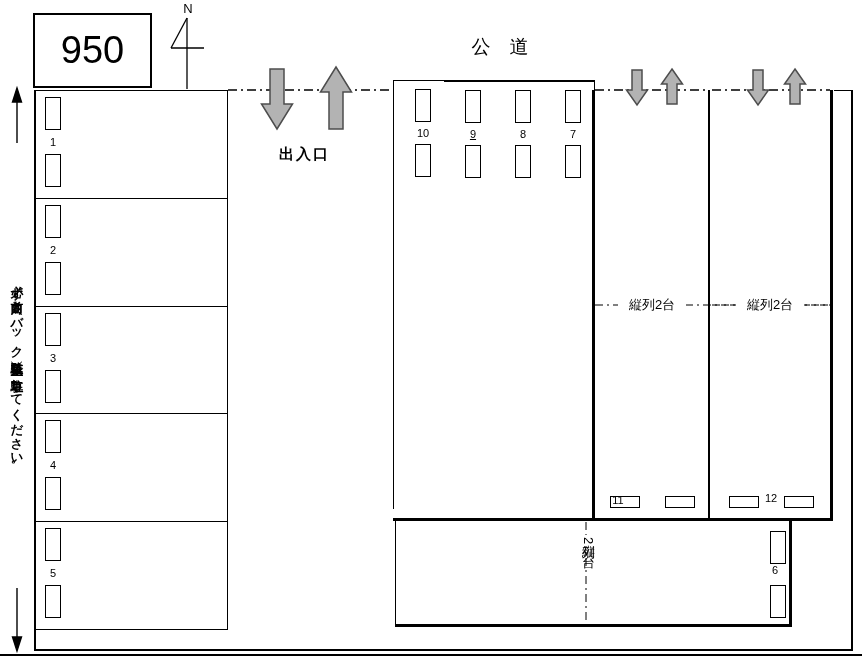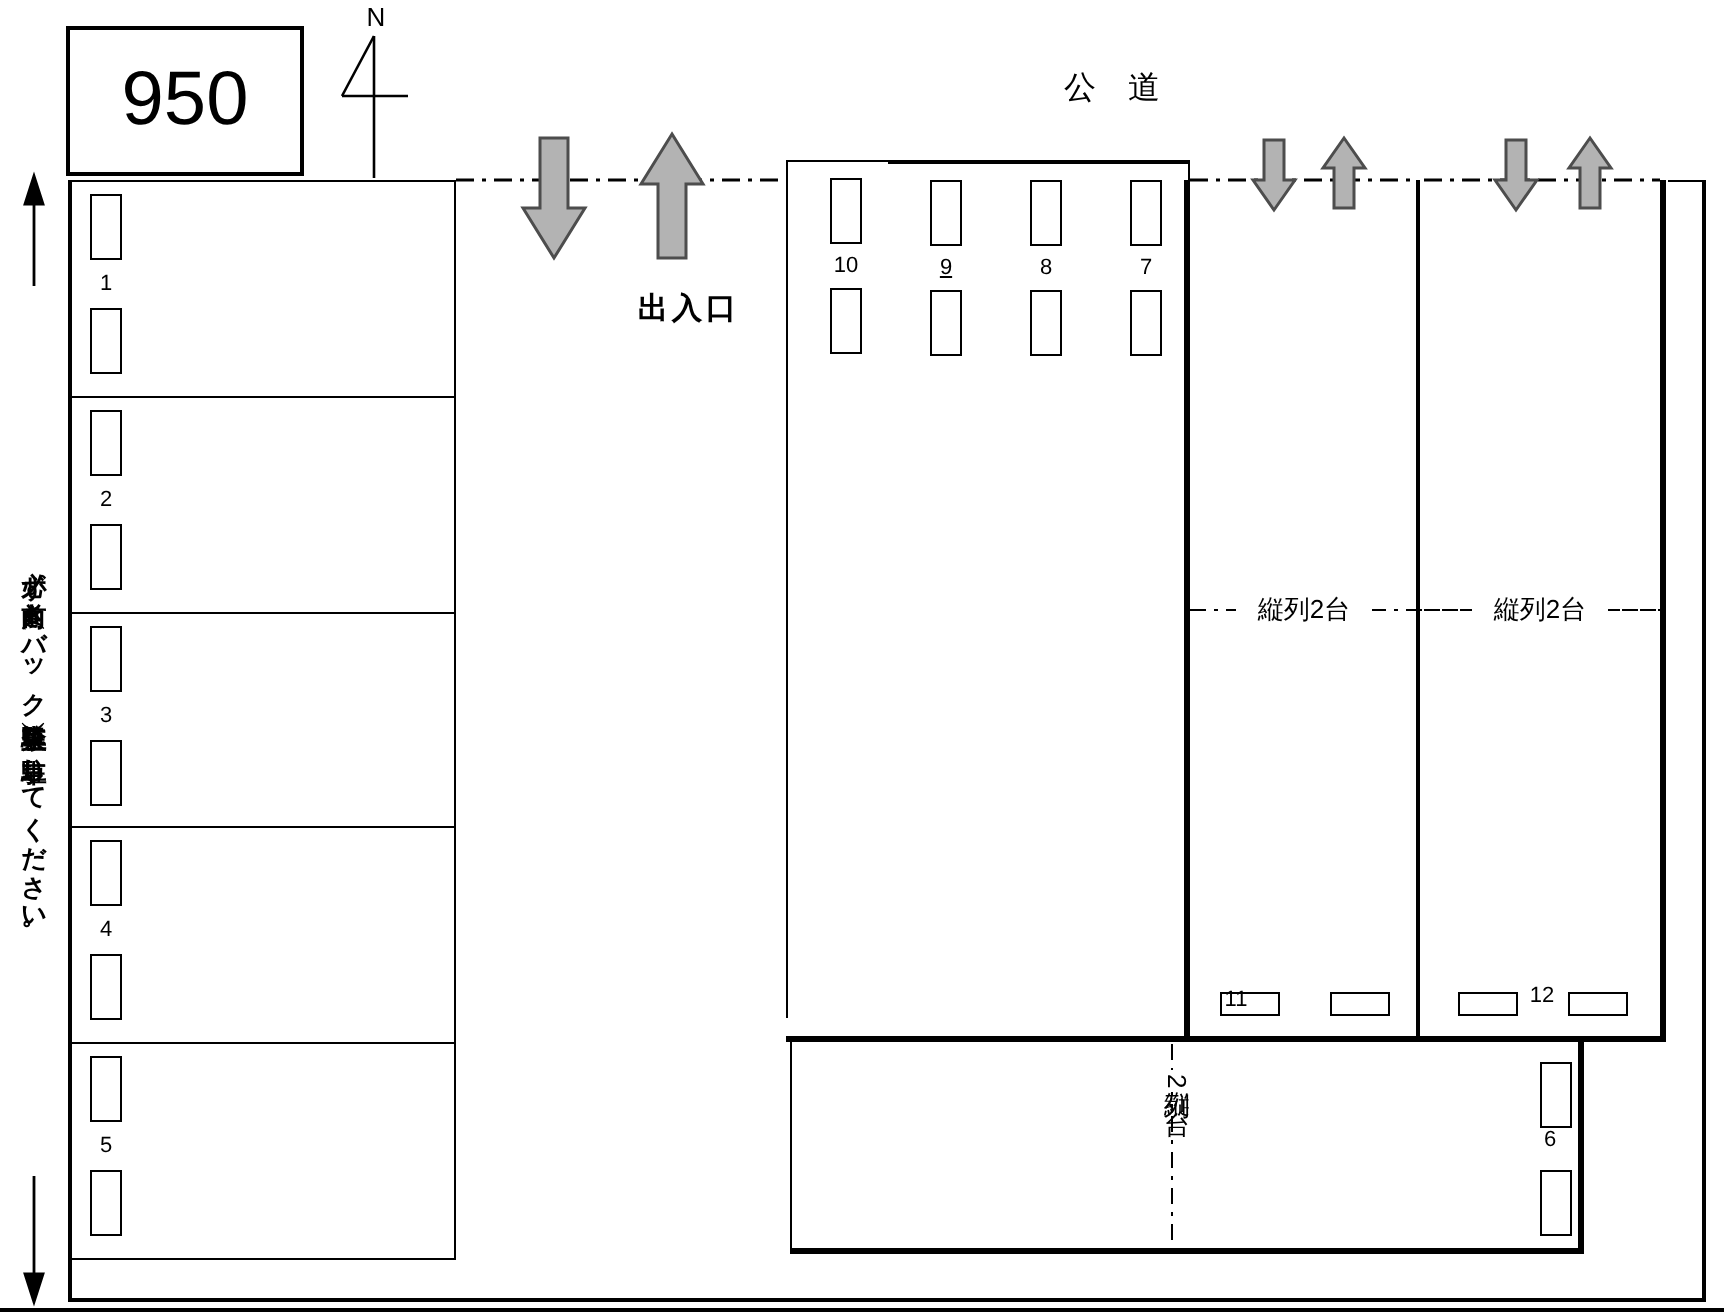--- a/index.html
+++ b/index.html
@@ -8,22 +8,22 @@
     font-family:"Liberation Sans","DejaVu Sans",sans-serif;color:#000;overflow:hidden;
   }
   .abs{position:absolute;box-sizing:border-box;}
   
   #outer{left:34px;top:90px;width:819px;height:561px;
     border-left:2px solid #000;border-right:2px solid #000;border-bottom:2px solid #000;}
   
   #lotbox{left:33px;top:13px;width:119px;height:75px;border:2px solid #000;
     display:flex;align-items:center;justify-content:center;font-size:38px;}
   #north-label{left:179px;top:1px;width:18px;font-size:13px;text-align:center;}
-  #road-label{left:420px;top:34px;width:160px;text-align:right;font-size:16px;}
-  #entrance-label{left:279px;top:145px;font-size:15px;font-weight:bold;letter-spacing:2px;margin-left:40px;}
+  #road-label{left:420px;top:34px;width:160px;text-align:center;font-size:19px;}
+  #entrance-label{left:279px;top:145px;font-size:15px;font-weight:bold;letter-spacing:2px;}
   
   #left-box{left:34px;top:90px;width:194px;height:540px;border:1px solid #000;
     display:flex;flex-direction:column;}
   
   #middle-box{left:393px;top:80px;width:202px;height:429px;border:1px solid #000;border-bottom:none;
     display:flex;flex-direction:row;}
   .srow{flex:1;position:relative;}
   .srow + .srow{border-top:1px solid #000;}
   .marker{position:absolute;width:16px;height:33px;border:1px solid #000;background:#fff;box-sizing:border-box;}
   .hmarker{position:absolute;width:30px;height:12px;border:1px solid #000;background:#fff;box-sizing:border-box;}

